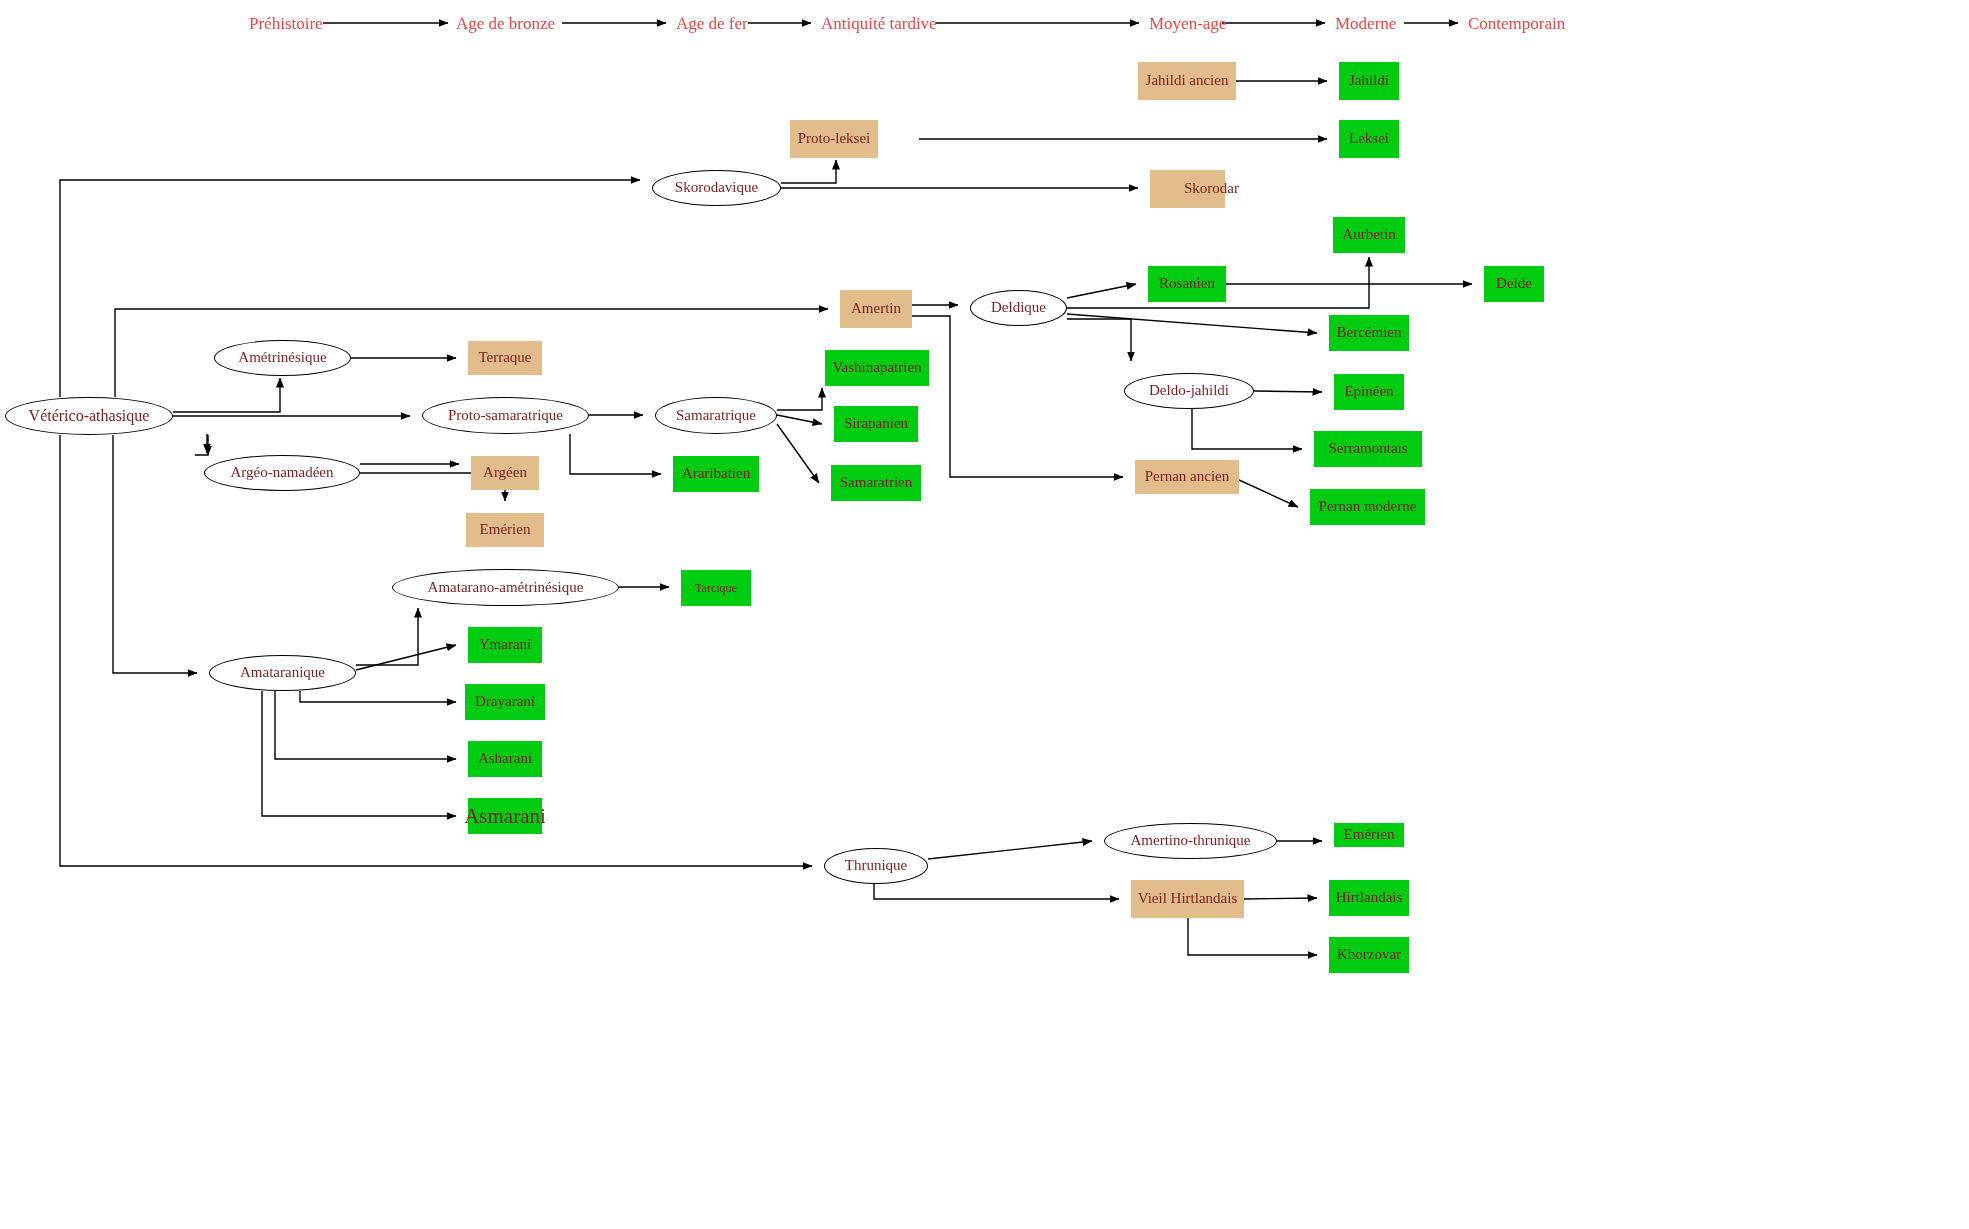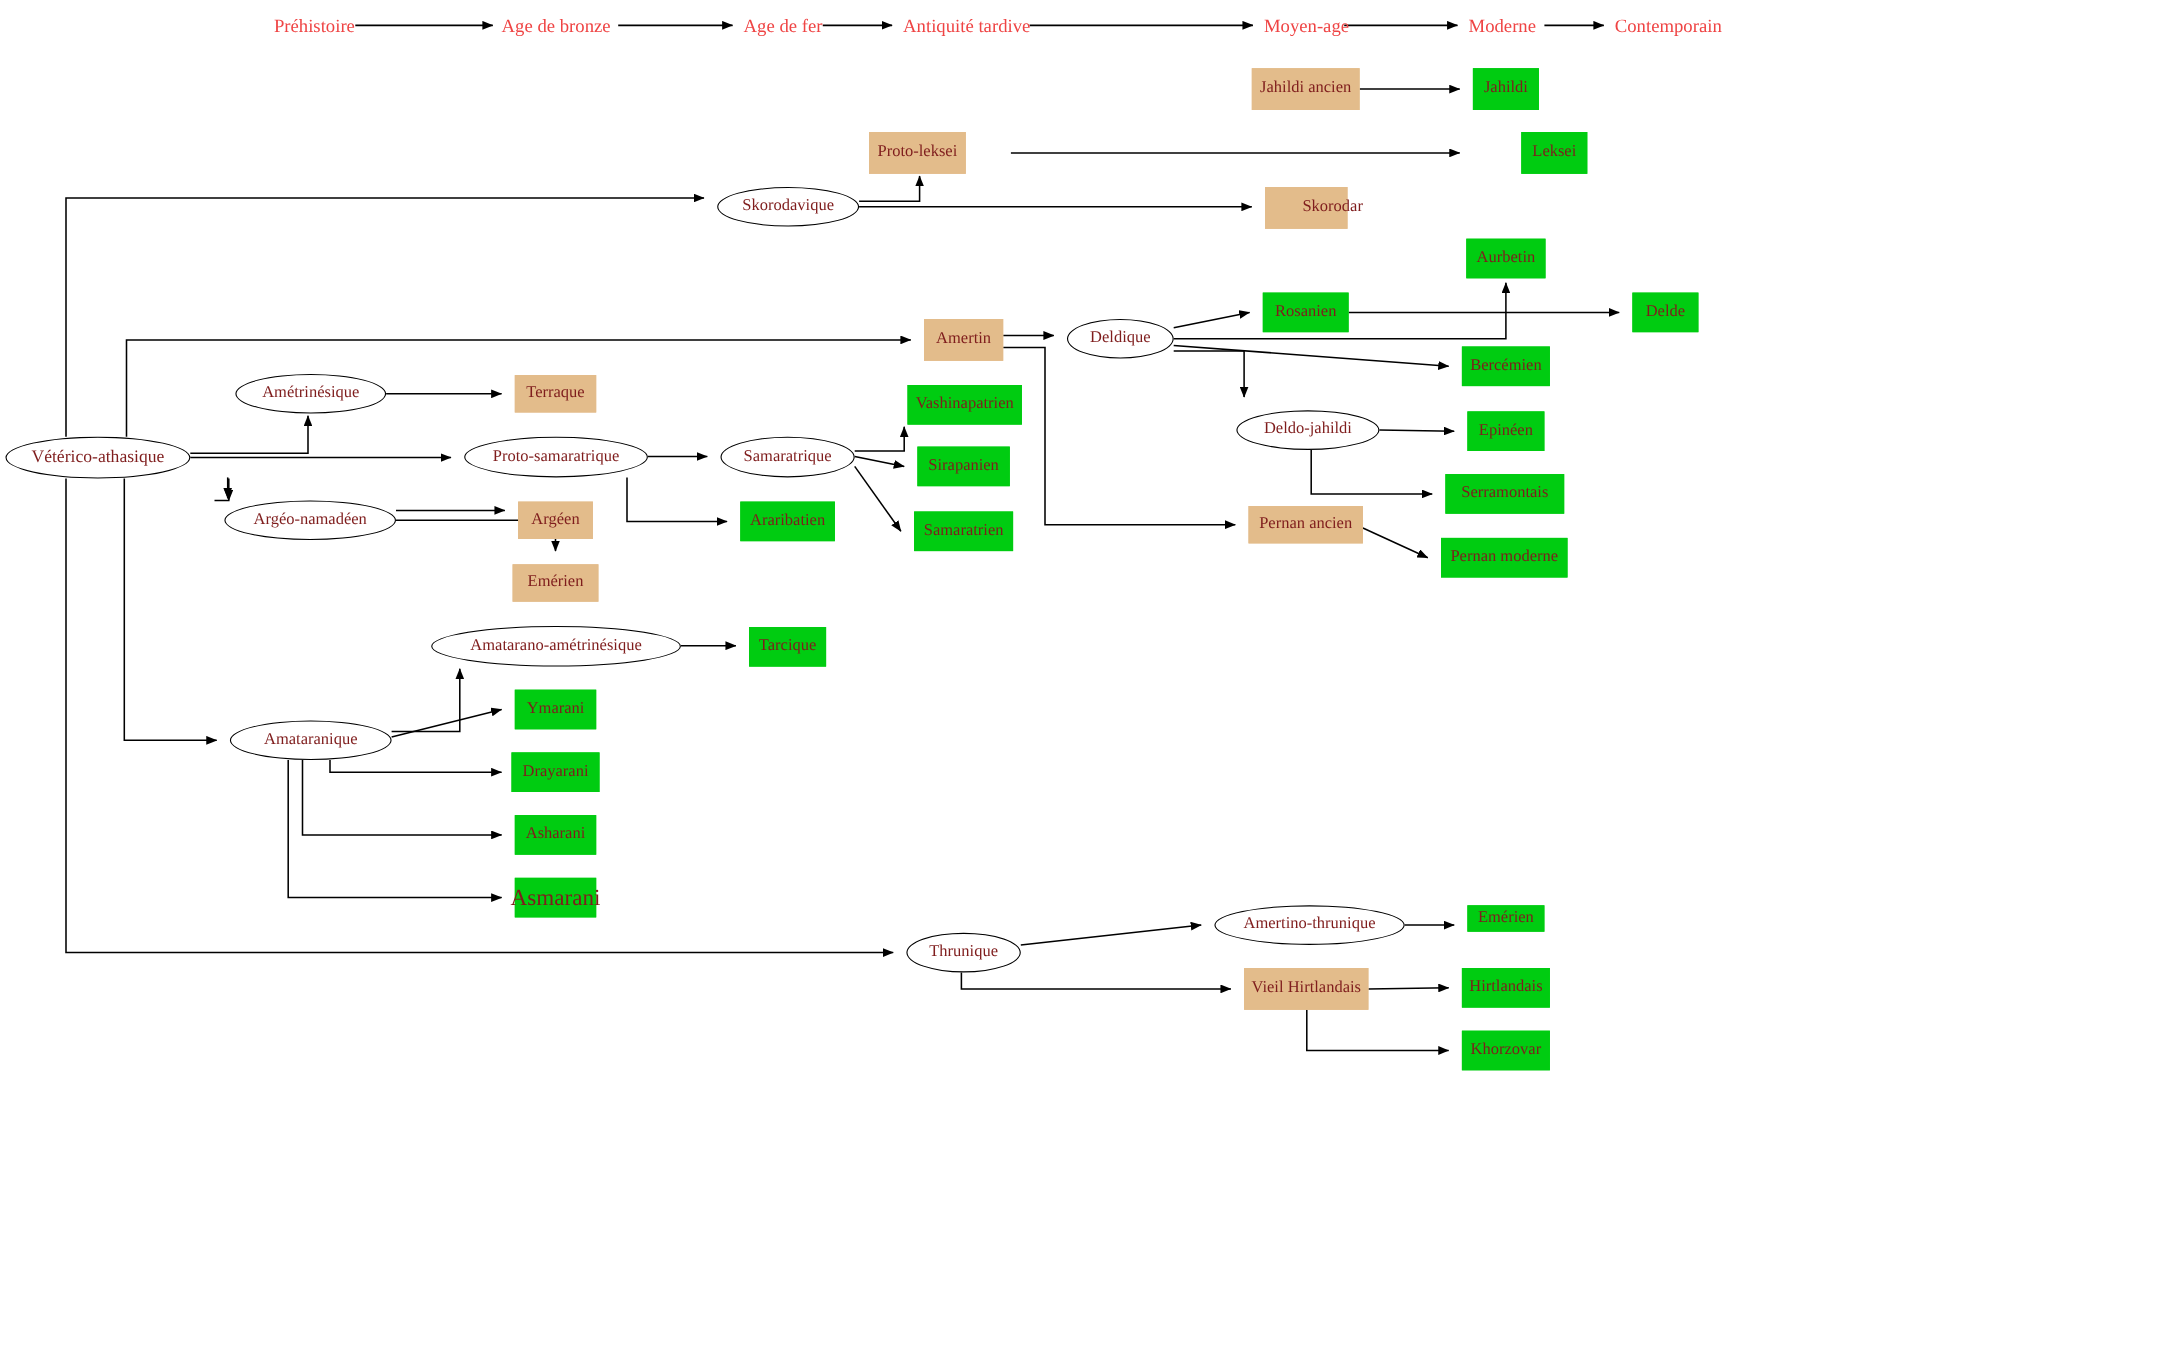--- a/index.html
+++ b/index.html
@@ -125,33 +125,33 @@
   <div class="node tan" style="left:790px;top:120px;width:88px;height:38px;font-size:15px;">Proto-leksei</div>
   <div class="node tan" style="left:1150px;top:170px;width:75px;height:38px;font-size:15px;padding-left:48px;">Skorodar</div>
   <div class="node tan" style="left:840px;top:290px;width:72px;height:38px;font-size:15px;">Amertin</div>
   <div class="node tan" style="left:468px;top:341px;width:74px;height:34px;font-size:15px;">Terraque</div>
   <div class="node tan" style="left:471px;top:456px;width:68px;height:34px;font-size:15px;">Argéen</div>
   <div class="node tan" style="left:466px;top:513px;width:78px;height:34px;font-size:15px;">Emérien</div>
   <div class="node tan" style="left:1135px;top:460px;width:104px;height:34px;font-size:15px;">Pernan ancien</div>
   <div class="node tan" style="left:1131px;top:880px;width:113px;height:38px;font-size:15px;">Vieil Hirtlandais</div>
 
   <div class="node green" style="left:1339px;top:62px;width:60px;height:38px;font-size:15px;">Jahildi</div>
-  <div class="node green" style="left:1339px;top:120px;width:60px;height:38px;font-size:15px;margin-left:44px;">Leksei</div>
+  <div class="node green" style="left:1339px;top:120px;width:60px;height:38px;font-size:15px;">Leksei</div>
   <div class="node green" style="left:1333px;top:217px;width:72px;height:36px;font-size:15px;">Aurbetin</div>
   <div class="node green" style="left:1148px;top:266px;width:78px;height:36px;font-size:15px;">Rosanien</div>
   <div class="node green" style="left:1484px;top:266px;width:60px;height:36px;font-size:15px;">Delde</div>
   <div class="node green" style="left:1329px;top:315px;width:80px;height:36px;font-size:15px;">Bercémien</div>
   <div class="node green" style="left:825px;top:350px;width:104px;height:36px;font-size:15px;">Vashinapatrien</div>
   <div class="node green" style="left:1334px;top:374px;width:70px;height:36px;font-size:15px;">Epinéen</div>
   <div class="node green" style="left:834px;top:406px;width:84px;height:36px;font-size:15px;">Sirapanien</div>
   <div class="node green" style="left:1314px;top:431px;width:108px;height:36px;font-size:15px;">Serramontais</div>
   <div class="node green" style="left:673px;top:456px;width:86px;height:36px;font-size:15px;">Araribatien</div>
   <div class="node green" style="left:831px;top:465px;width:90px;height:36px;font-size:15px;">Samaratrien</div>
   <div class="node green" style="left:1310px;top:489px;width:115px;height:36px;font-size:15px;">Pernan moderne</div>
-  <div class="node green" style="left:681px;top:570px;width:70px;height:36px;font-size:15px;">Tarcique</div>
+  <div class="node green" style="left:681px;top:570px;width:70px;height:36px;font-size:12px;">Tarcique</div>
   <div class="node green" style="left:468px;top:627px;width:74px;height:36px;font-size:15px;">Ymarani</div>
   <div class="node green" style="left:465px;top:684px;width:80px;height:36px;font-size:15px;">Drayarani</div>
   <div class="node green" style="left:468px;top:741px;width:74px;height:36px;font-size:15px;">Asharani</div>
   <div class="node green" style="left:468px;top:798px;width:74px;height:36px;font-size:21px;">Asmarani</div>
   <div class="node green" style="left:1334px;top:823px;width:70px;height:24px;font-size:15px;">Emérien</div>
   <div class="node green" style="left:1329px;top:880px;width:80px;height:36px;font-size:15px;">Hirtlandais</div>
   <div class="node green" style="left:1329px;top:937px;width:80px;height:36px;font-size:15px;">Khorzovar</div>
 
 </div>
 

